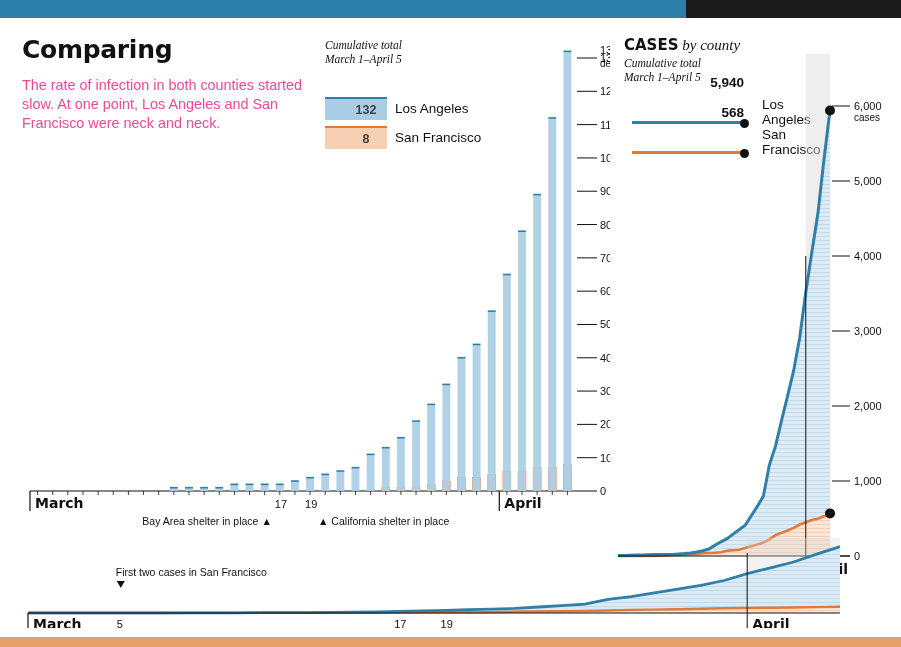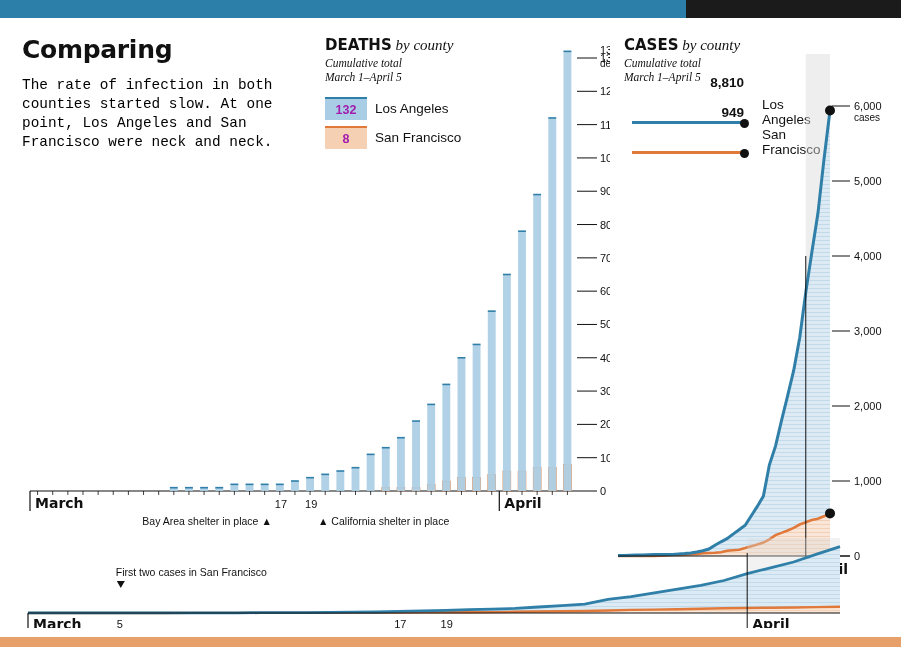--- a/index.html
+++ b/index.html
@@ -16,34 +16,34 @@
   .bottombar{position:absolute;left:0;bottom:0;width:901px;height:10px;background:#e8a06a;}
   .stage{position:absolute;left:0;top:18px;width:901px;height:467px;background:#fff;}
 
   
   .headline{position:absolute;left:22px;top:18px;width:280px;}
   .headline h1{
     font-family:"DejaVu Sans", sans-serif;
     font-size:25px;line-height:1.12;margin:0;font-weight:bold;letter-spacing:-.3px;
   }
   .headline p{
-    font-size:14.4px;line-height:1.33;margin:12px 0 0 0;color:#000000;font-family:Liberation Mono, monospace;
+    font-size:14.4px;line-height:1.33;margin:12px 0 0 0;color:#ec4899;
   }
   .headline p.second{margin-top:11px;}
 
   
   .deaths-head{position:absolute;left:325px;top:18px;width:270px;}
   .deaths-head .t1{font-size:15px;font-weight:bold;font-family:"DejaVu Sans",sans-serif;}
   .deaths-head .t1 em{font-weight:normal;font-style:italic;font-family:"Liberation Serif",serif;font-size:15px;}
   .deaths-head .sub{font-size:11.5px;font-style:italic;line-height:1.25;margin-top:2px;font-family:"Liberation Serif",serif;}
 
   .legend{position:absolute;left:325px;top:80px;}
   .legend-row{display:flex;align-items:center;height:21px;margin-bottom:8px;}
   .swatch{width:42px;height:21px;display:flex;align-items:center;justify-content:center;
-          font-size:12.5px;font-weight:bold;color:#a21caf;}
+          font-size:12.5px;font-weight:bold;color:#404040;padding-left:20px;}
   .sw-blue{background:#a9cde4;border-top:2px solid #2f7fa8;}
   .sw-orange{background:#f6d0b3;border-top:2px solid #e0793a;}
   .legend-label{font-size:13.5px;margin-left:8px;}
 
   
   .cases-head{position:absolute;left:624px;top:18px;width:250px;}
   .cases-head .t1{font-size:15px;font-weight:bold;font-family:"DejaVu Sans",sans-serif;}
   .cases-head .t1 em{font-weight:normal;font-style:italic;font-family:"Liberation Serif",serif;font-size:15px;}
   .cases-head .sub{font-size:11.5px;font-style:italic;line-height:1.25;margin-top:2px;font-family:"Liberation Serif",serif;}
 
@@ -72,23 +72,20 @@
 <div class="stage">
 
   <div class="headline">
     <h1>
       <span>Comparing</span><br>
     </h1>
     <p>The rate of infection in both counties started slow. At one point, Los Angeles and San Francisco were neck and neck.</p>
   </div>
 
   <div class="deaths-head">
-    <div class="t1">
-      <span>DEATHS</span><em> by county</em>
-    </div>
     <div class="sub">
       <span>Cumulative total</span><br>
       <span>March 1–April 5</span>
     </div>
   </div>
 
   <div class="legend">
     <div class="legend-row">
       <div class="swatch sw-blue">132</div>
       <div class="legend-label">Los Angeles</div>
@@ -105,29 +102,29 @@
     </div>
     <div class="sub">
       <span>Cumulative total</span><br>
       <span>March 1–April 5</span>
     </div>
   </div>
 
   <div class="clegend">
     <div class="clegend-row">
       <div class="cl-numbox">
-          <span class="cl-num">8,810</span>
+          <span class="cl-num">5,940</span>
         </div>
       <div class="cl-line" style="background:#2f7fa8"></div>
       <div class="cl-dot"></div>
       <div class="cl-label">Los Angeles</div>
     </div>
     <div class="clegend-row">
       <div class="cl-numbox">
-          <span class="cl-num">949</span>
+          <span class="cl-num">568</span>
         </div>
       <div class="cl-line" style="background:#e0793a"></div>
       <div class="cl-dot"></div>
       <div class="cl-label">San Francisco</div>
     </div>
   </div>
 
   <svg id="deaths-chart" width="600" height="520" style="position:absolute;left:10px;top:18px;">
       <line x1="567" y1="421.6923076923077" x2="587" y2="421.6923076923077" stroke="#111" stroke-width="1"></line>
       <text x="590" y="425.6923076923077" class="tick-lbl">10</text>

